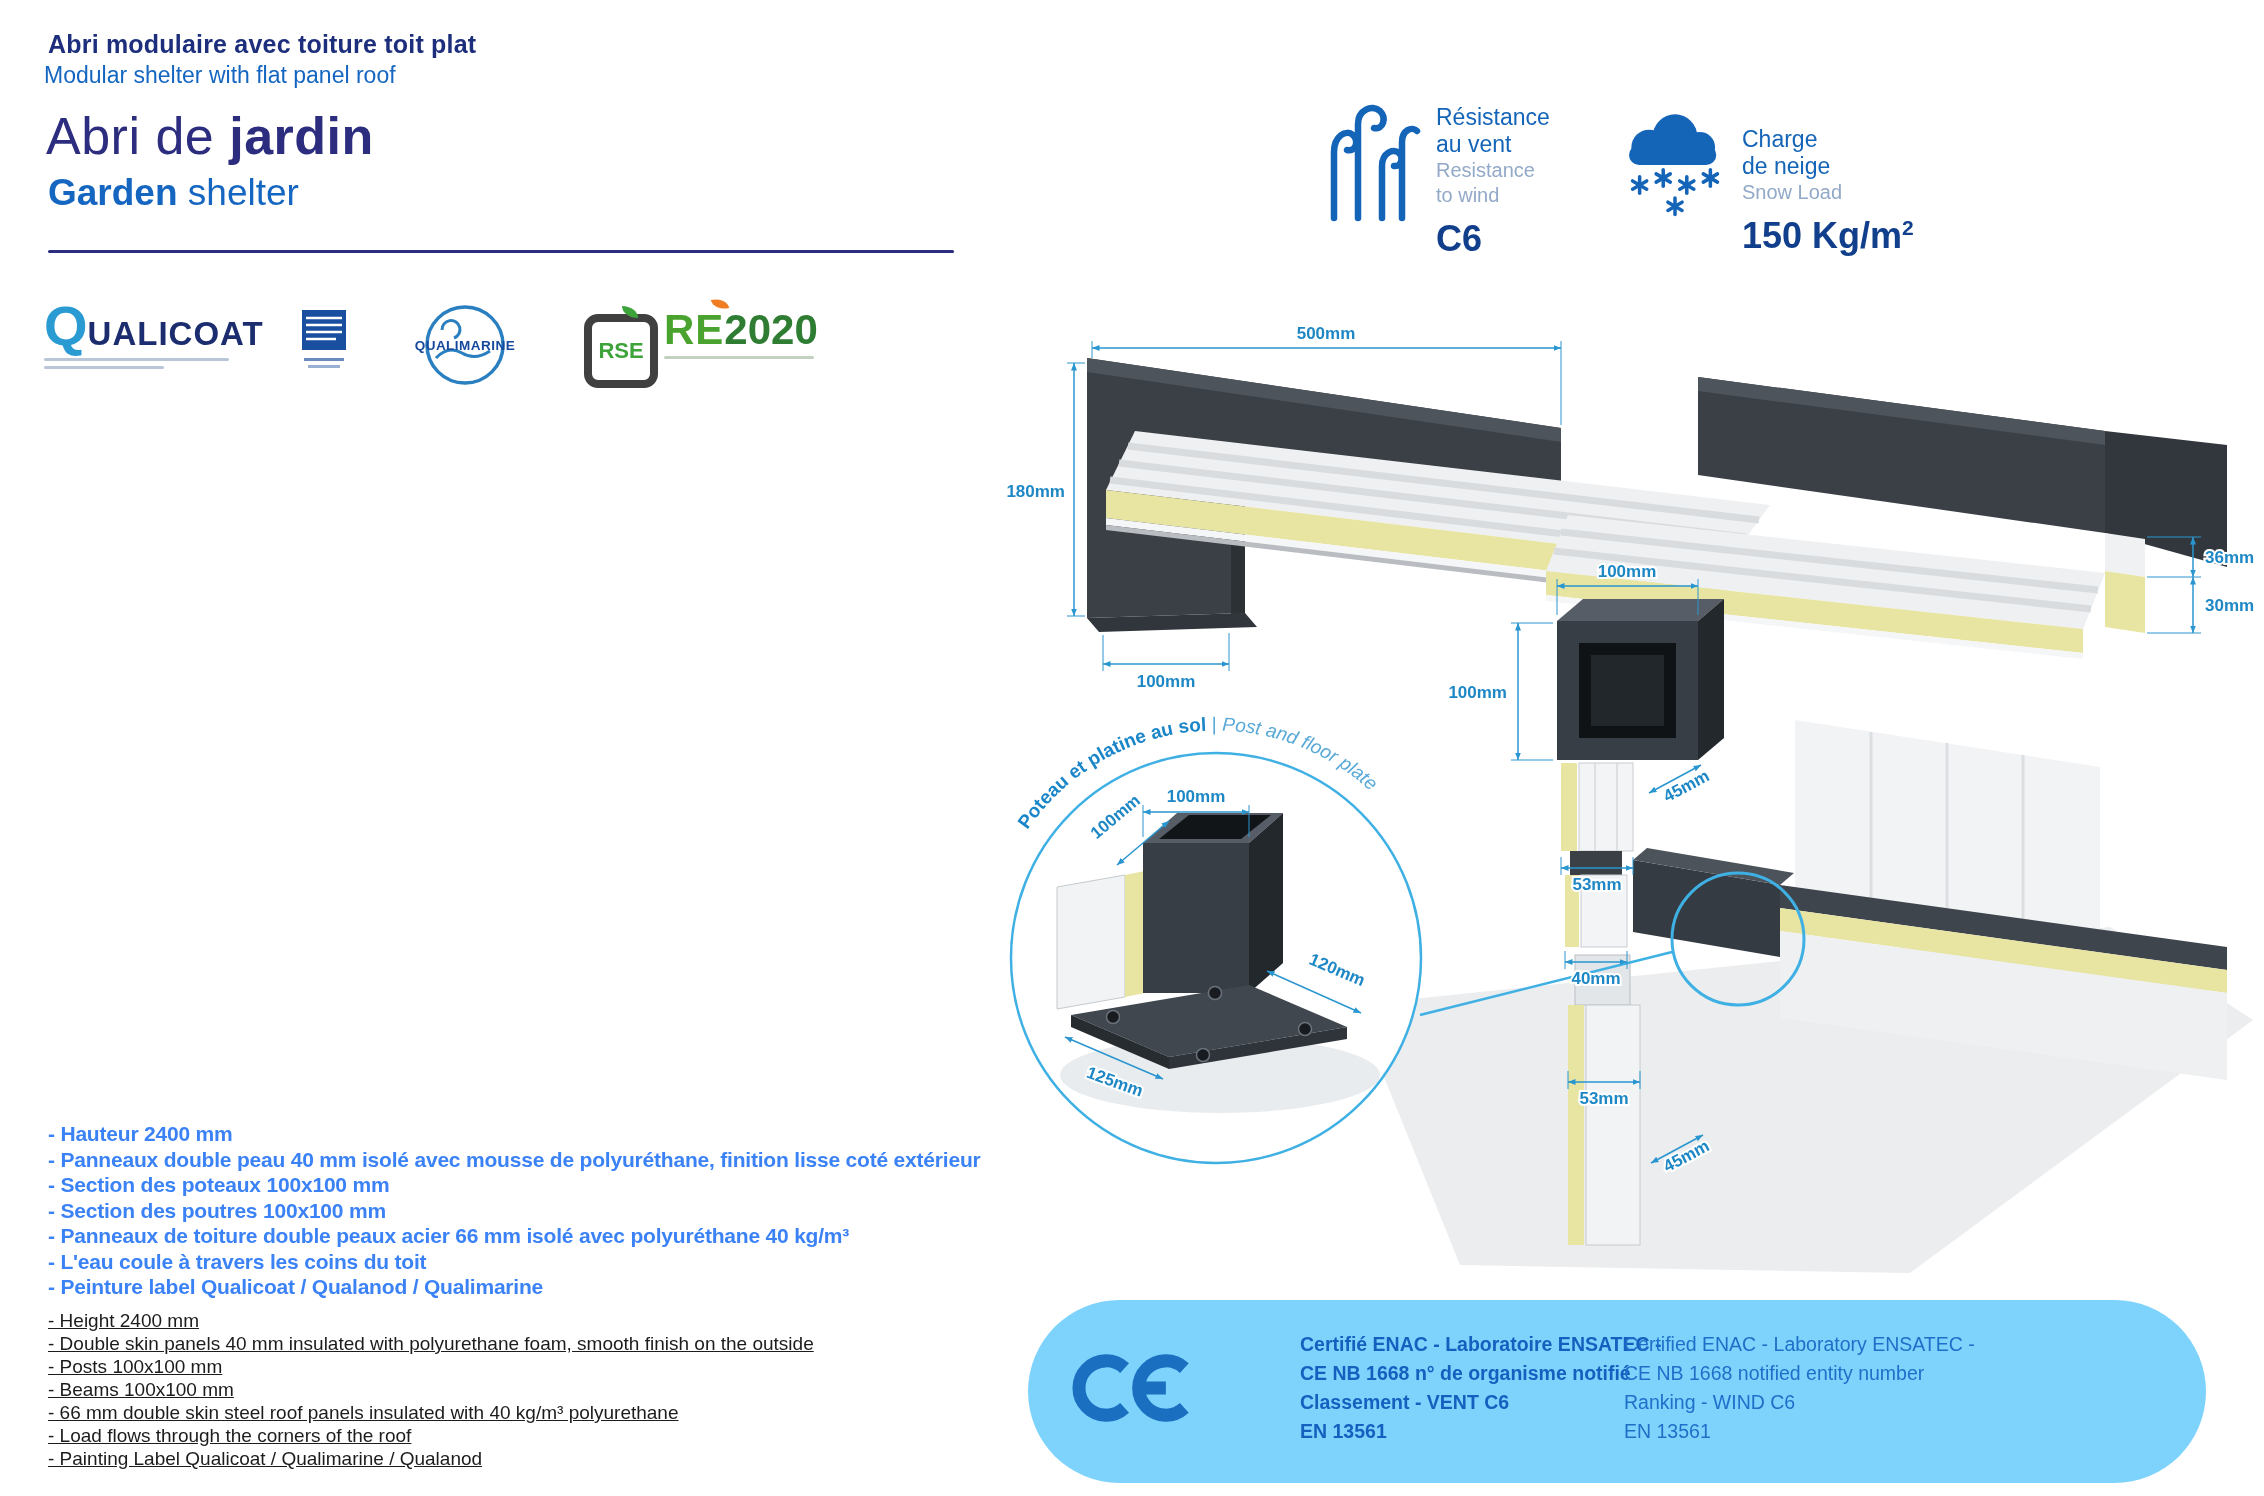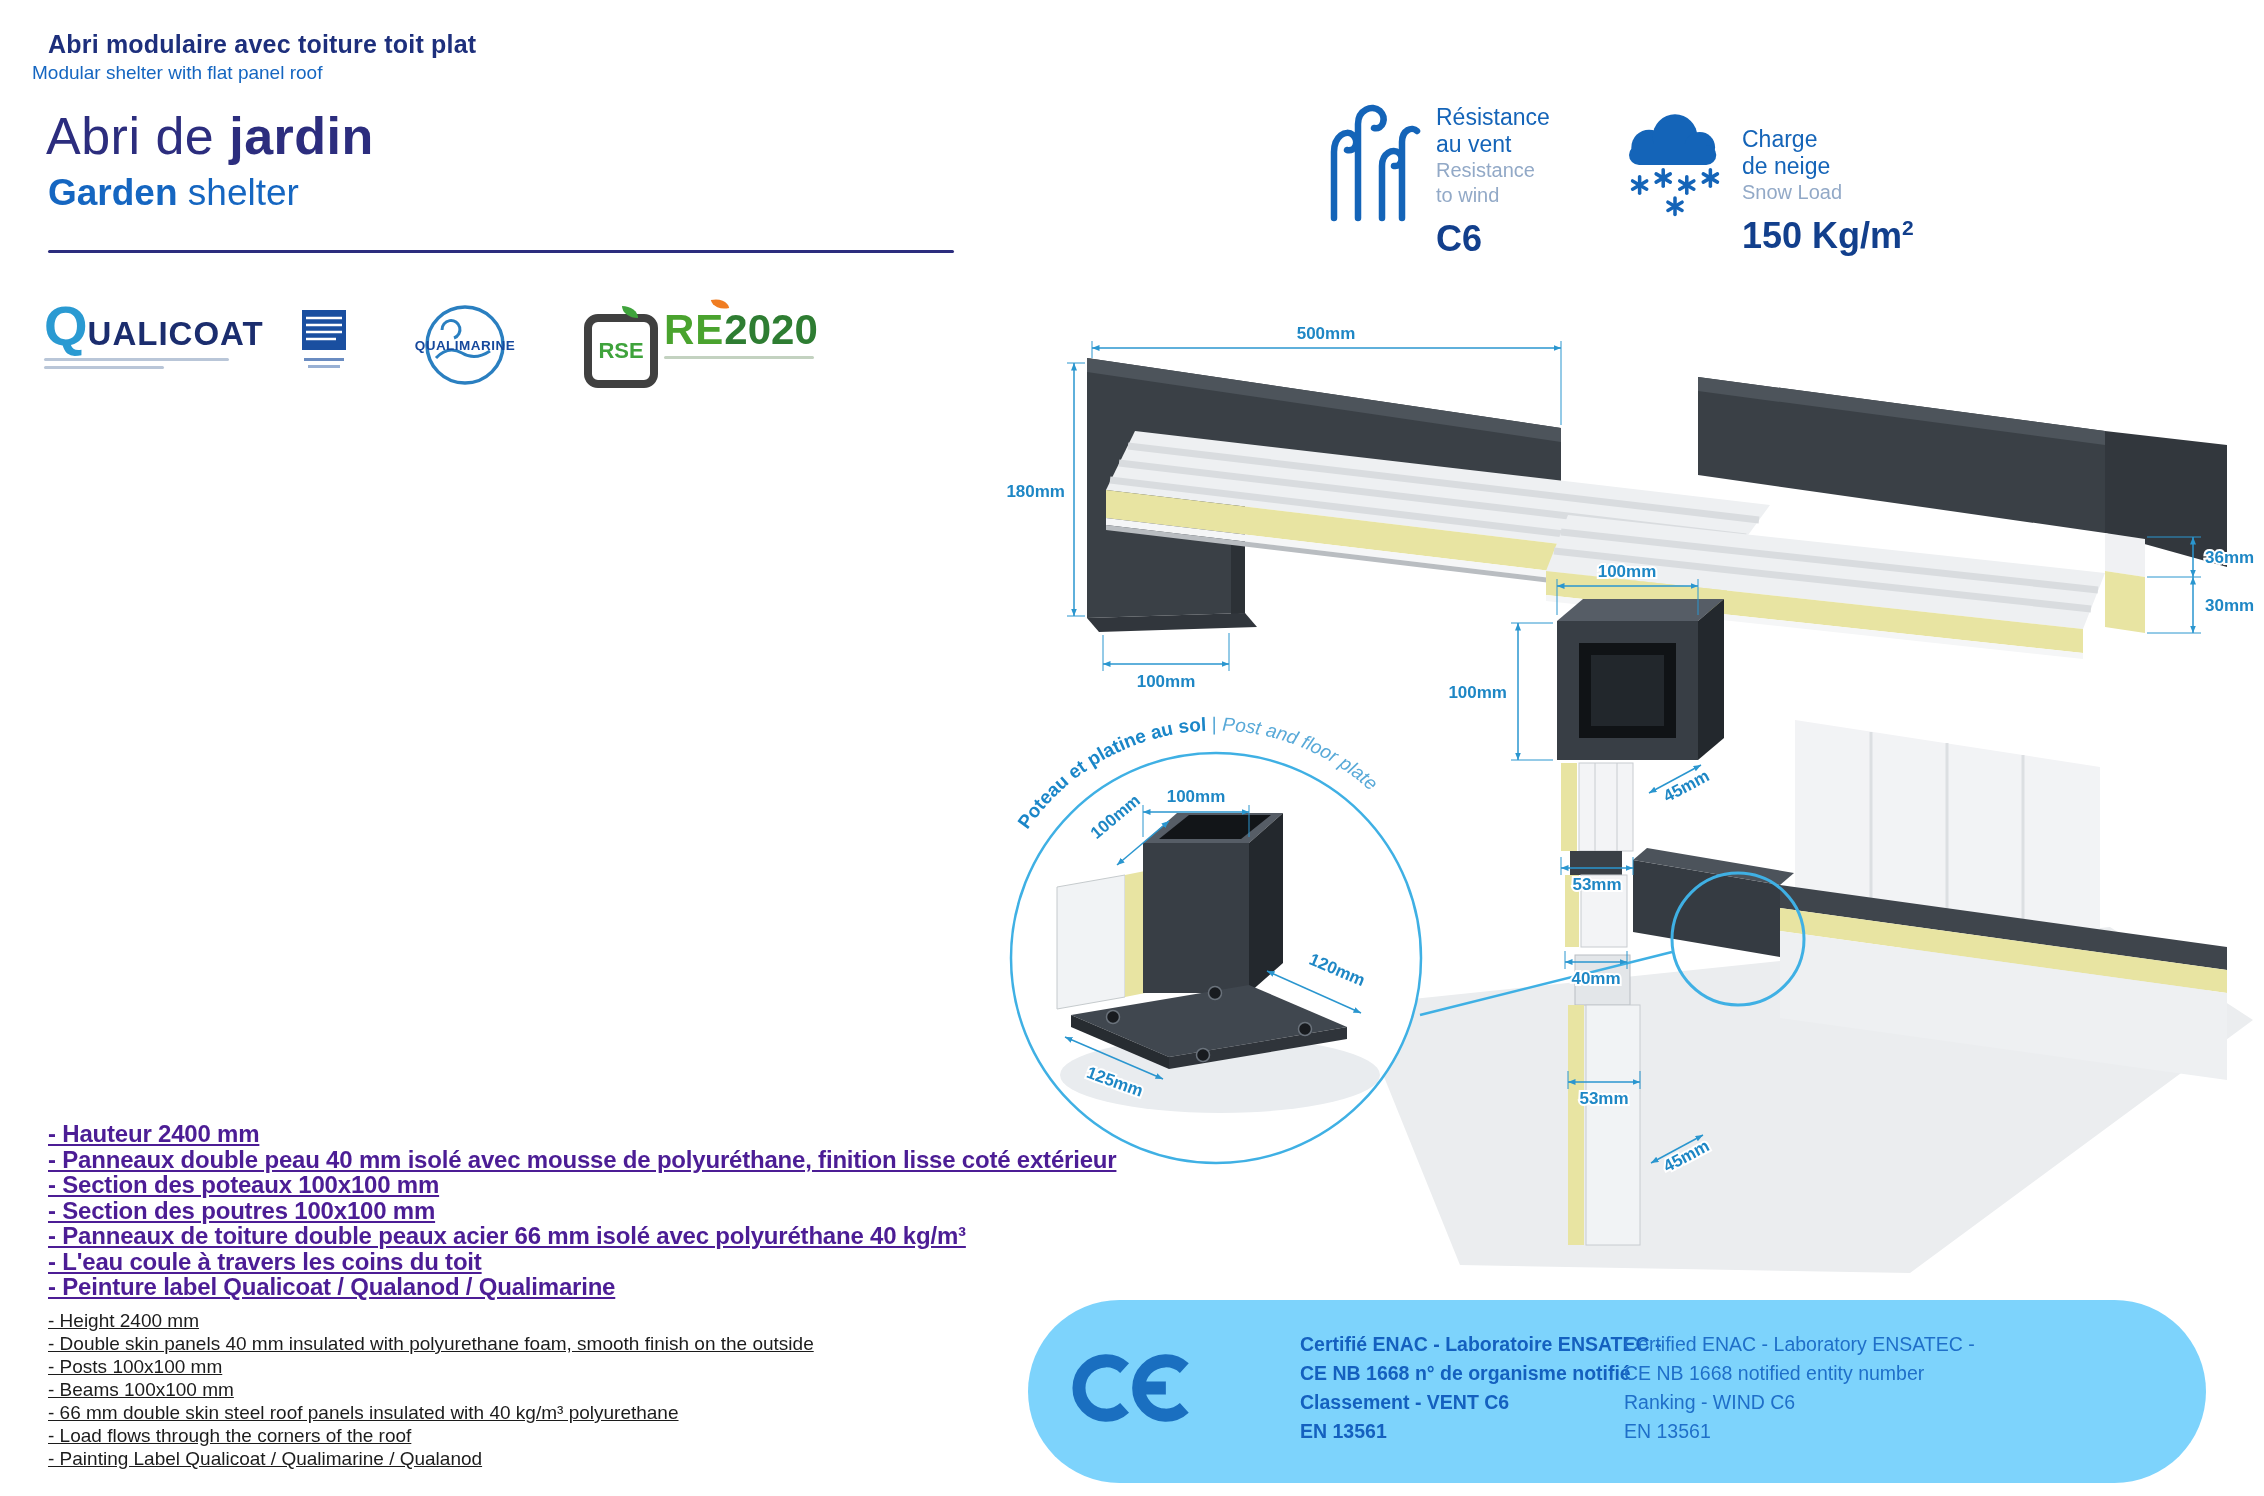--- a/index.html
+++ b/index.html
@@ -2,21 +2,21 @@
 <html><head>
 <meta charset="utf-8">
 <style>
   html,body{margin:0;padding:0;}
   body{width:2264px;height:1496px;position:relative;background:#ffffff;overflow:hidden;
        font-family:"Liberation Sans",sans-serif;}
   .abs{position:absolute;}
 
   
   .sub-fr{left:48px;top:30px;font-size:25px;font-weight:700;color:#1d2f7c;letter-spacing:.2px;}
-  .sub-en{left:32px;top:62px;font-size:19px;font-weight:500;color:#1566c1;}
+  .sub-en{left:44px;top:62px;font-size:23px;font-weight:500;color:#1566c1;}
   .title-fr{left:46px;top:106px;font-size:52px;color:#2c2d7e;font-weight:400;letter-spacing:.5px;}
   .title-fr .bold{font-weight:800;}
   .title-en{left:48px;top:172px;font-size:37px;color:#1566c1;font-weight:400;}
   .title-en .bold{font-weight:800;}
   .header-rule{left:48px;top:250px;width:906px;height:3px;background:#2c2d7e;border-radius:2px;}
 
   
   .logo-qualicoat{left:44px;top:300px;width:230px;}
   .logo-qualicoat .row{display:flex;align-items:baseline;}
   .logo-qualicoat .q{font-size:56px;font-weight:800;color:#2a9ad2;line-height:52px;}
@@ -35,21 +35,21 @@
 
   
   .badge-text .b-fr{font-size:23px;font-weight:400;color:#1464b8;line-height:27px;}
   .badge-text .b-en{font-size:20px;font-weight:500;color:#92a9c7;line-height:25px;}
   .badge-text .b-val{font-size:36px;font-weight:800;color:#123f8c;margin-top:10px;}
   .badge-text .b-val sup{font-size:21px;}
   .wind-text{left:1436px;top:104px;}
   .snow-text{left:1742px;top:114px;margin-top:12px;}
 
   
-  .specs-fr{left:48px;top:1121px;color:#4c1d95;font-size:24px;font-weight:700;line-height:25.5px;white-space:nowrap;letter-spacing:-.2px;text-decoration:underline;}
+  .specs-fr{left:48px;top:1121px;color:#3b82f6;font-size:21px;font-weight:700;line-height:25.5px;white-space:nowrap;letter-spacing:-.2px;}
   .specs-en{left:48px;top:1309px;color:#1c1c1c;font-size:19px;font-weight:400;line-height:23px;white-space:nowrap;text-decoration:underline;}
 
   
   .ce-box{left:1028px;top:1300px;width:1178px;height:183px;background:#7dd3fc;border-radius:92px;}
   .ce-mark{position:absolute;left:42px;top:50px;}
   .ce-col{position:absolute;top:30px;font-size:19.5px;line-height:29px;white-space:nowrap;}
   .ce-fr{left:272px;color:#1460bf;font-weight:700;}
   .ce-en{left:596px;color:#1f6fc9;font-weight:500;}
 
   

